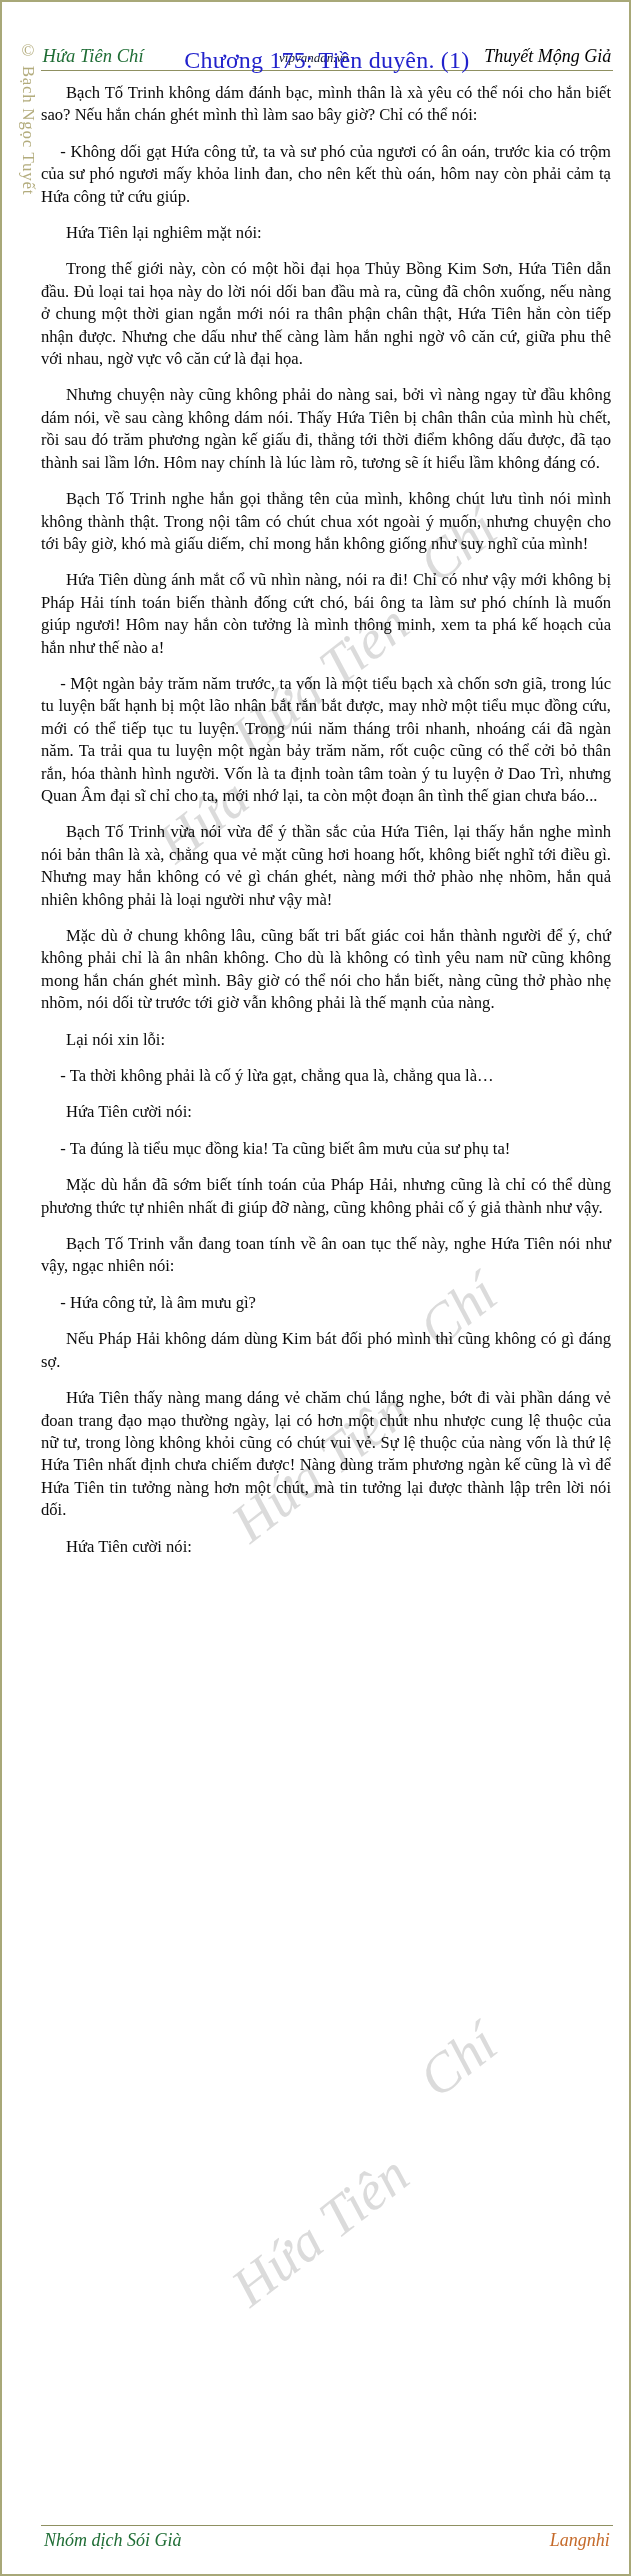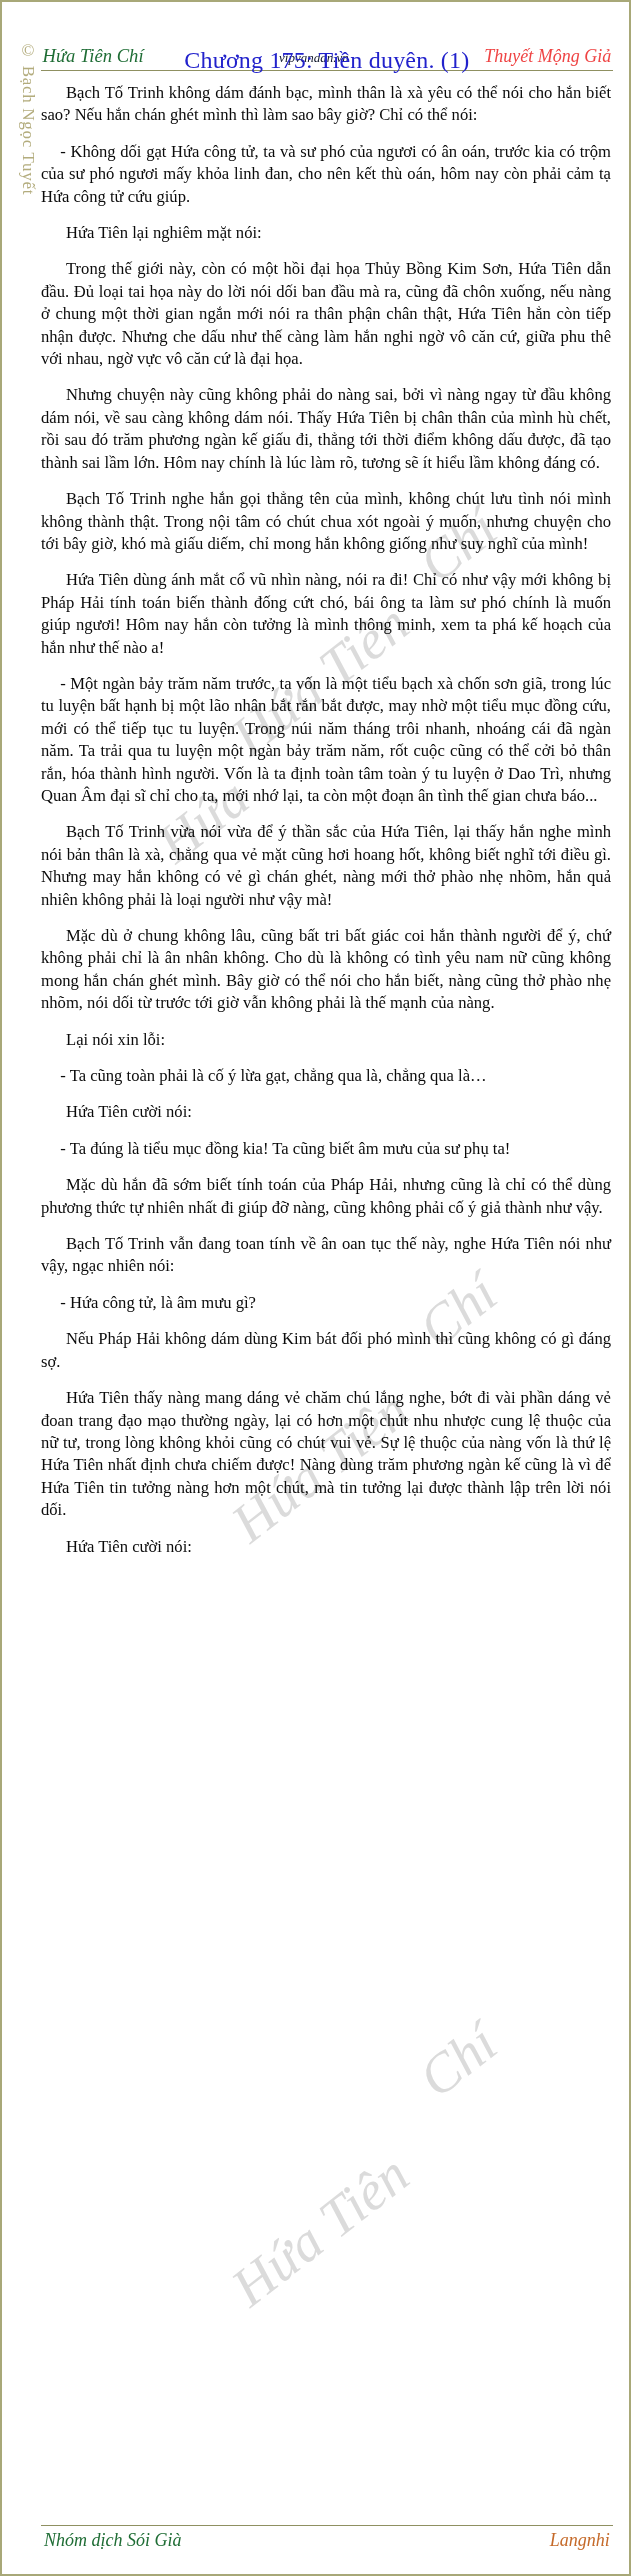--- a/index.html
+++ b/index.html
@@ -73,21 +73,21 @@
   .hdr-mid {
     font-style: italic;
     font-size: 13px;
     color: #0f172a;
     white-space: nowrap;
     margin-left: 21px;
   }
   .hdr-right {
     font-style: italic;
     font-size: 18px;
-    color: #ef4444;
+    color: #000000;
     white-space: nowrap;
     margin-left: 21px;
   }
 
   
   .chapter-title {
     position: absolute;
     left: 39px;
     right: 16.3px;
     top: 45px;
@@ -193,21 +193,21 @@
         <p class="para dash">- Không dối gạt Hứa công tử, ta và sư phó của ngươi có ân oán, trước kia có trộm của sư phó ngươi mấy khỏa linh đan, cho nên kết thù oán, hôm nay còn phải cảm tạ Hứa công tử cứu giúp.</p>
         <p class="para">Hứa Tiên lại nghiêm mặt nói:</p>
         <p class="para">Trong thế giới này, còn có một hồi đại họa Thủy Bồng Kim Sơn, Hứa Tiên dẫn đầu. Đủ loại tai họa này do lời nói dối ban đầu mà ra, cũng đã chôn xuống, nếu nàng ở chung một thời gian ngắn mới nói ra thân phận chân thật, Hứa Tiên hẳn còn tiếp nhận được. Nhưng che dấu như thế càng làm hắn nghi ngờ vô căn cứ, giữa phu thê với nhau, ngờ vực vô căn cứ là đại họa.</p>
         <p class="para">Nhưng chuyện này cũng không phải do nàng sai, bởi vì nàng ngay từ đầu không dám nói, về sau càng không dám nói. Thấy Hứa Tiên bị chân thân của mình hù chết, rồi sau đó trăm phương ngàn kế giấu đi, thẳng tới thời điểm không dấu được, đã tạo thành sai lầm lớn. Hôm nay chính là lúc làm rõ, tương sẽ ít hiểu lầm không đáng có.</p>
         <p class="para">Bạch Tố Trinh nghe hắn gọi thẳng tên của mình, không chút lưu tình nói mình không thành thật. Trong nội tâm có chút chua xót ngoài ý muốn, nhưng chuyện cho tới bây giờ, khó mà giấu diếm, chỉ mong hắn không giống như suy nghĩ của mình!</p>
         <p class="para">Hứa Tiên dùng ánh mắt cổ vũ nhìn nàng, nói ra đi! Chỉ có như vậy mới không bị Pháp Hải tính toán biến thành đống cứt chó, bái ông ta làm sư phó chính là muốn giúp ngươi! Hôm nay hắn còn tưởng là mình thông minh, xem ta phá kế hoạch của hắn như thế nào a!</p>
         <p class="para dash">- Một ngàn bảy trăm năm trước, ta vốn là một tiểu bạch xà chốn sơn giã, trong lúc tu luyện bất hạnh bị một lão nhân bắt rắn bắt được, may nhờ một tiểu mục đồng cứu, mới có thể tiếp tục tu luyện. Trong núi năm tháng trôi nhanh, nhoáng cái đã ngàn năm. Ta trải qua tu luyện một ngàn bảy trăm năm, rốt cuộc cũng có thể cởi bỏ thân rắn, hóa thành hình người. Vốn là ta định toàn tâm toàn ý tu luyện ở Dao Trì, nhưng Quan Âm đại sĩ chỉ cho ta, mới nhớ lại, ta còn một đoạn ân tình thế gian chưa báo...</p>
         <p class="para">Bạch Tố Trinh vừa nói vừa để ý thần sắc của Hứa Tiên, lại thấy hắn nghe mình nói bản thân là xà, chẳng qua vẻ mặt cũng hơi hoang hốt, không biết nghĩ tới điều gì. Nhưng may hắn không có vẻ gì chán ghét, nàng mới thở phào nhẹ nhõm, hắn quả nhiên không phải là loại người như vậy mà!</p>
         <p class="para">Mặc dù ở chung không lâu, cũng bất tri bất giác coi hắn thành người để ý, chứ không phải chỉ là ân nhân không. Cho dù là không có tình yêu nam nữ cũng không mong hắn chán ghét mình. Bây giờ có thể nói cho hắn biết, nàng cũng thở phào nhẹ nhõm, nói dối từ trước tới giờ vẫn không phải là thế mạnh của nàng.</p>
         <p class="para">Lại nói xin lỗi:</p>
-        <p class="para dash">- Ta cũng toàn phải là cố ý lừa gạt, chẳng qua là, chẳng qua là…</p>
+        <p class="para dash">- Ta thời không phải là cố ý lừa gạt, chẳng qua là, chẳng qua là…</p>
         <p class="para">Hứa Tiên cười nói:</p>
         <p class="para dash">- Ta đúng là tiểu mục đồng kia! Ta cũng biết âm mưu của sư phụ ta!</p>
         <p class="para">Mặc dù hắn đã sớm biết tính toán của Pháp Hải, nhưng cũng là chỉ có thể dùng phương thức tự nhiên nhất đi giúp đỡ nàng, cũng không phải cố ý giả thành như vậy.</p>
         <p class="para">Bạch Tố Trinh vẫn đang toan tính về ân oan tục thế này, nghe Hứa Tiên nói như vậy, ngạc nhiên nói:</p>
         <p class="para dash">- Hứa công tử, là âm mưu gì?</p>
         <p class="para">Nếu Pháp Hải không dám dùng Kim bát đối phó mình thì cũng không có gì đáng sợ.</p>
         <p class="para">Hứa Tiên thấy nàng mang dáng vẻ chăm chú lắng nghe, bớt đi vài phần dáng vẻ đoan trang đạo mạo thường ngày, lại có hơn một chút nhu nhược cung lệ thuộc của nữ tư, trong lòng không khỏi cũng có chút vui vẻ. Sự lệ thuộc của nàng vốn là thứ lệ Hứa Tiên nhất định chưa chiếm được! Nàng dùng trăm phương ngàn kế cũng là vì để Hứa Tiên tin tưởng nàng hơn một chút, mà tin tưởng lại được thành lập trên lời nói dối.</p>
         <p class="para">Hứa Tiên cười nói:</p>
       </div>
 

